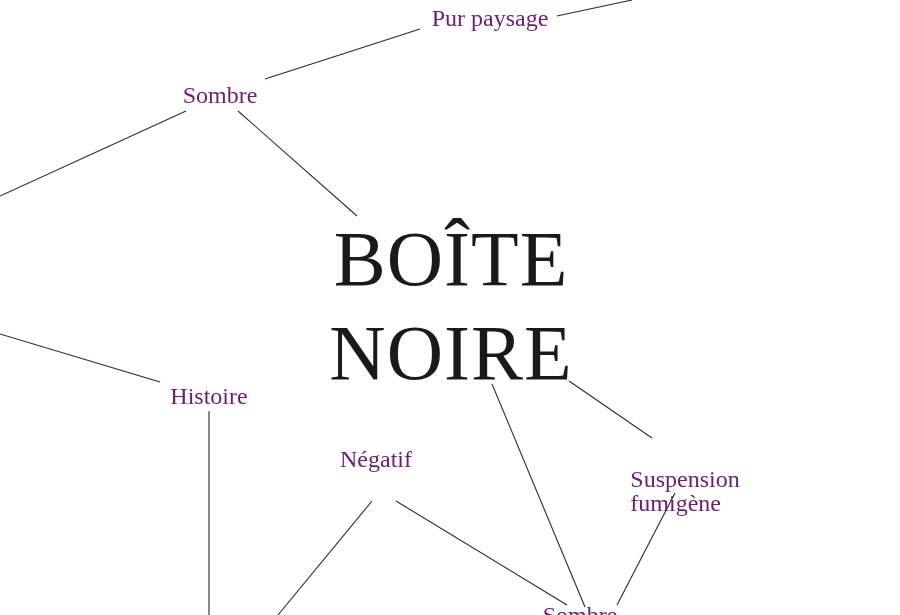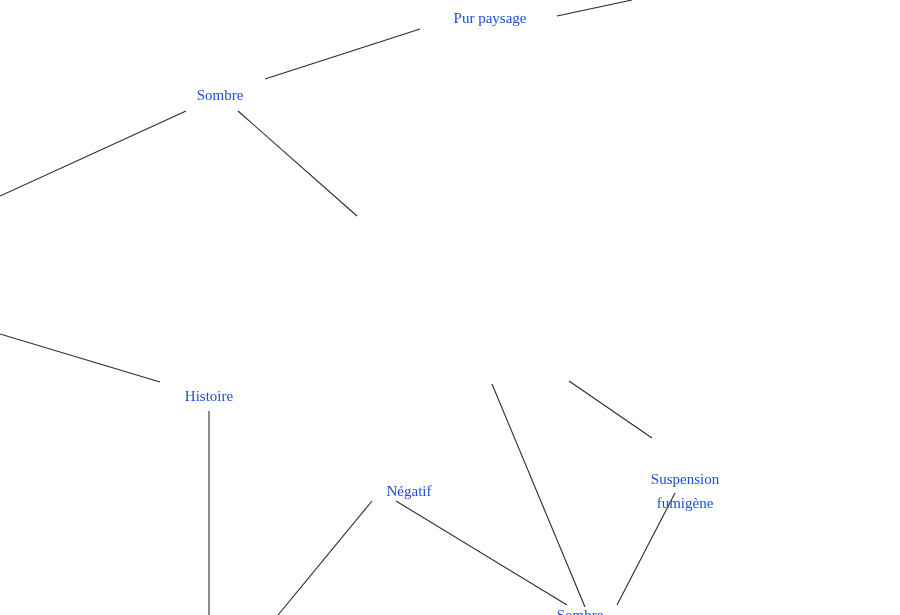--- a/index.html
+++ b/index.html
@@ -21,25 +21,25 @@
       top: 0;
       width: 900px;
       height: 615px;
     }
     #links line {
       stroke: #2a2a2a;
       stroke-width: 1.1;
     }
     .node {
       position: absolute;
-      text-align: center;
+      text-align: left;
       font-family: "Liberation Serif", "DejaVu Serif", serif;
-      font-size: 15px;
+      font-size: 24px;
       line-height: 24px;
-      color: #1d4ed8;
+      color: #701a75;
       white-space: nowrap;
       transform: translateX(-50%);
     }
     .title {
       position: absolute;
       left: 451px;
       top: 212px;
       transform: translateX(-50%);
       text-align: center;
       font-family: "Liberation Serif", "DejaVu Serif", serif;
@@ -66,25 +66,27 @@
   <line x1="675" y1="493" x2="617" y2="605"></line>
   <line x1="372" y1="501" x2="278" y2="615"></line>
   <line x1="396" y1="501" x2="567" y2="605"></line>
 </svg>
 
 <div class="node" style="left:490px; top:6px;">Pur paysage</div>
 
 <div class="node" style="left:220px; top:83px;">Sombre</div>
 
 <div class="title">
+  <div>BOÎTE</div>
+  <div>NOIRE</div>
 </div>
 
 <div class="node" style="left:209px; top:384px;">Histoire</div>
 
-<div class="node" style="left:376px; top:479px;margin-left:33px;">Négatif</div>
+<div class="node" style="left:376px; top:447px;">Négatif</div>
 
 <div class="node" style="left:685px; top:442px;margin-top:25px;">
   <div>Suspension</div>
   <div>fumigène</div>
 </div>
 
 <div class="node" style="left:580px; top:603px; height:12px; overflow:hidden;">
   <span>Sombre</span>
 </div>
 

